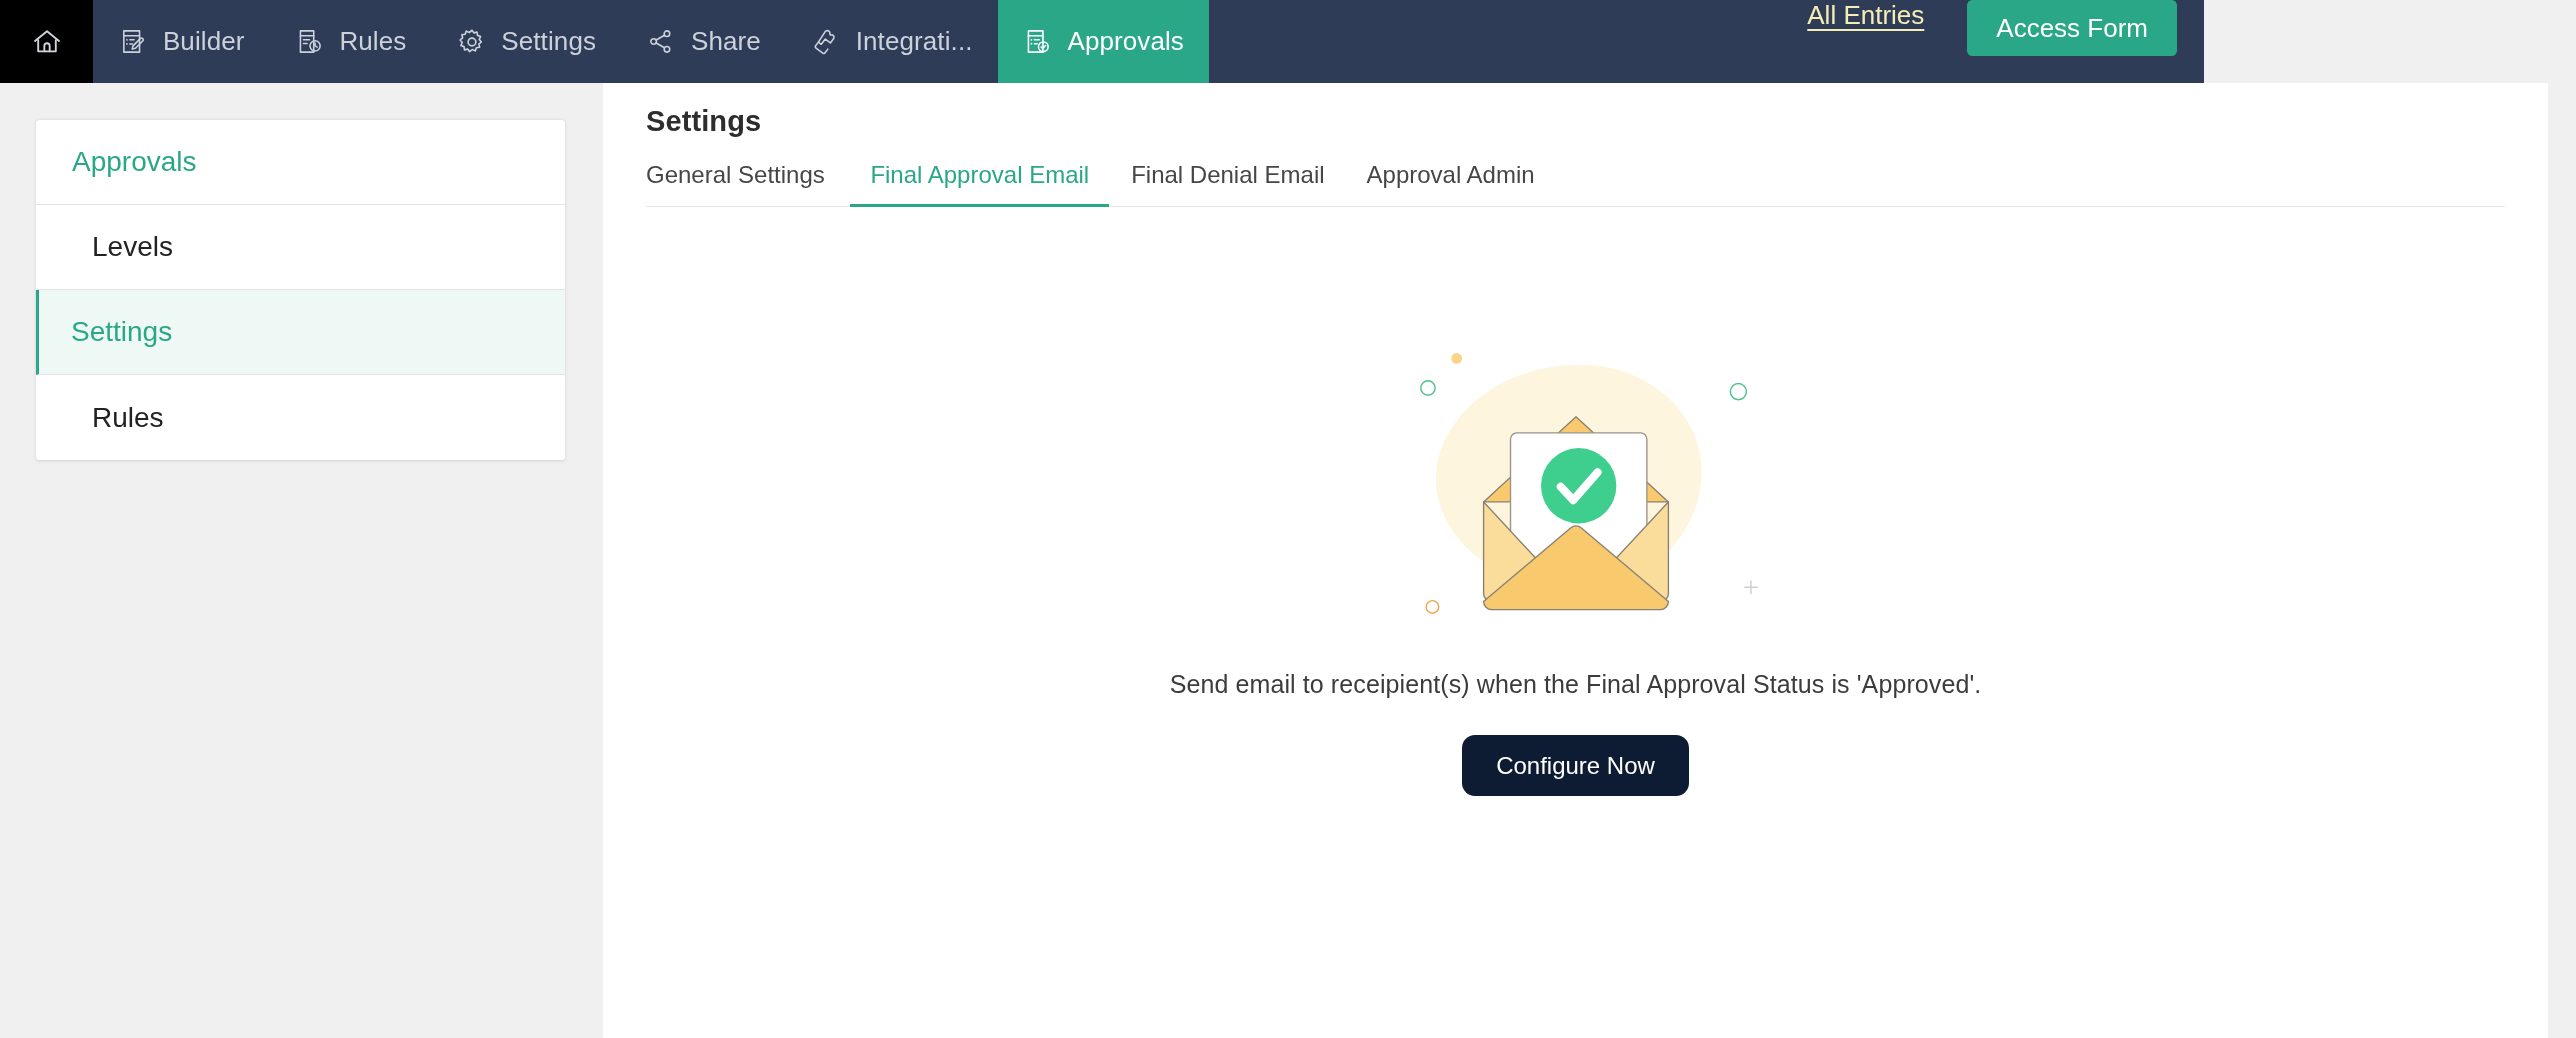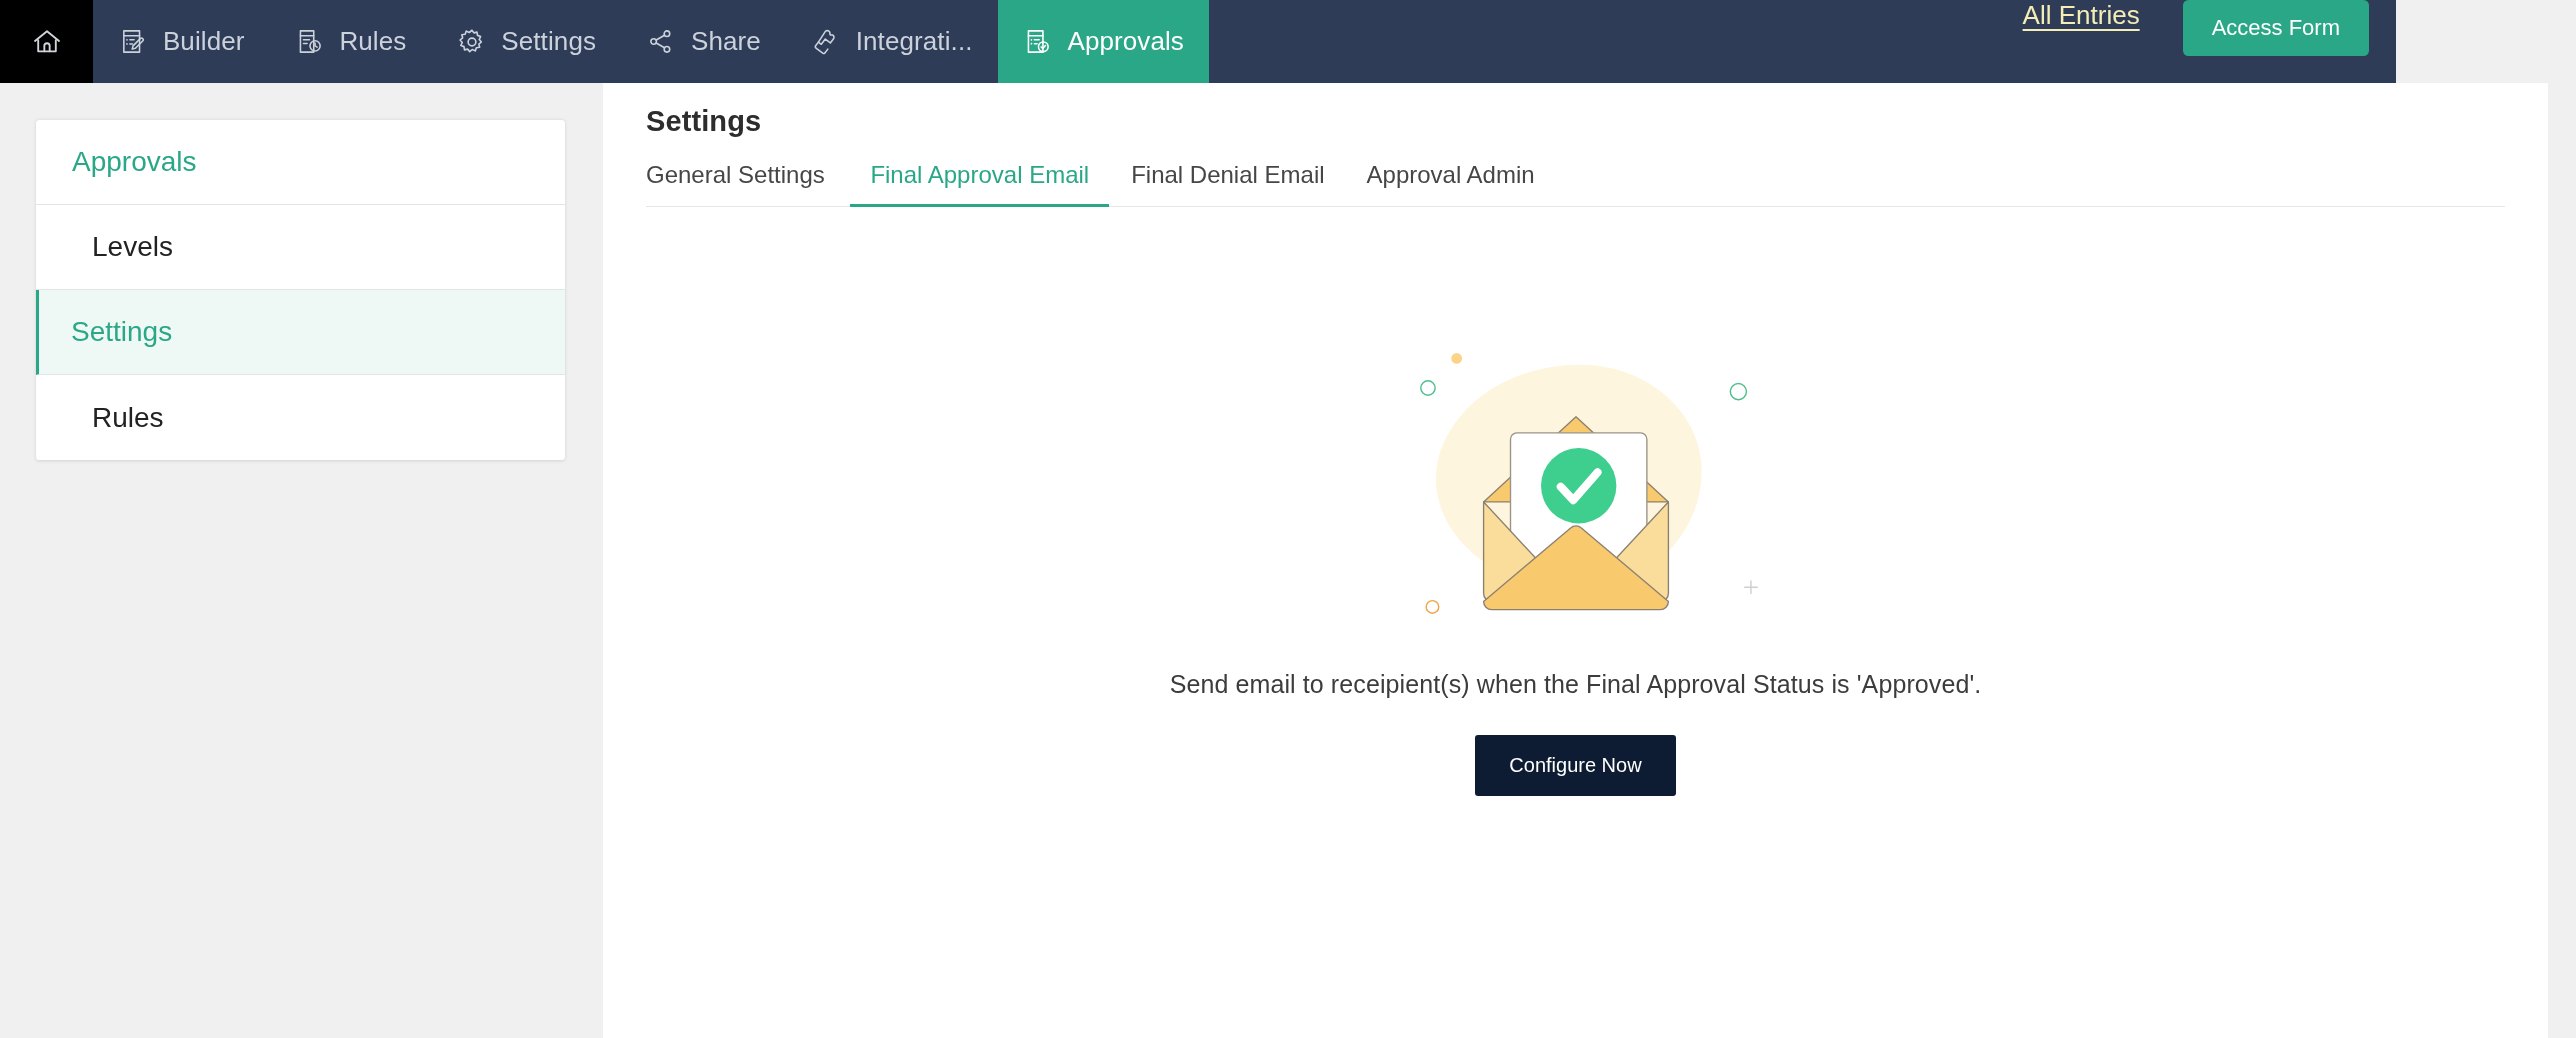--- a/index.html
+++ b/index.html
@@ -9,21 +9,21 @@
     overflow: hidden;
     background: #f0f0f0;
     font-family: "Liberation Sans", sans-serif;
     -webkit-font-smoothing: antialiased;
   }
 
   
   .navbar {
     position: absolute;
     top: 0; left: 0;
-    width: 2396px;
+    width: 2204px;
     height: 83px;
     background: #2e3c57;
     display: flex;
     align-items: stretch;
   }
   .home-cell {
     width: 93px;
     height: 83px;
     background: #000000;
     display: flex;
@@ -74,21 +74,21 @@
     text-decoration: underline;
     text-underline-offset: 5.4px;
     cursor: pointer;
     white-space: nowrap;
     margin-right: 43px;
     user-select: none;
   }
   .access-form-btn {
     background: #2aa787;
     color: #ffffff;
-    font-size: 22px;
+    font-size: 26px;
     font-family: "Liberation Sans", sans-serif;
     border: none;
     border-radius: 5.4px;
     padding: 0 29px;
     height: 56px;
     cursor: pointer;
     white-space: nowrap;
   }
 
   
@@ -195,24 +195,24 @@
     margin-top: 29px;
     font-size: 25px;
     color: #3c3c3c;
     text-align: left;
     letter-spacing: 0.1px;
   }
   .configure-btn {
     margin-top: 36px;
     background: #0e1c33;
     color: #ffffff;
-    font-size: 20px;
+    font-size: 24px;
     font-family: "Liberation Sans", sans-serif;
     border: none;
-    border-radius: 3px;
+    border-radius: 13px;
     padding: 0 34px;
     height: 61px;
     cursor: pointer;
     white-space: nowrap;
   }
 </style>
 </head>
 <body>
 
 <div class="navbar">

